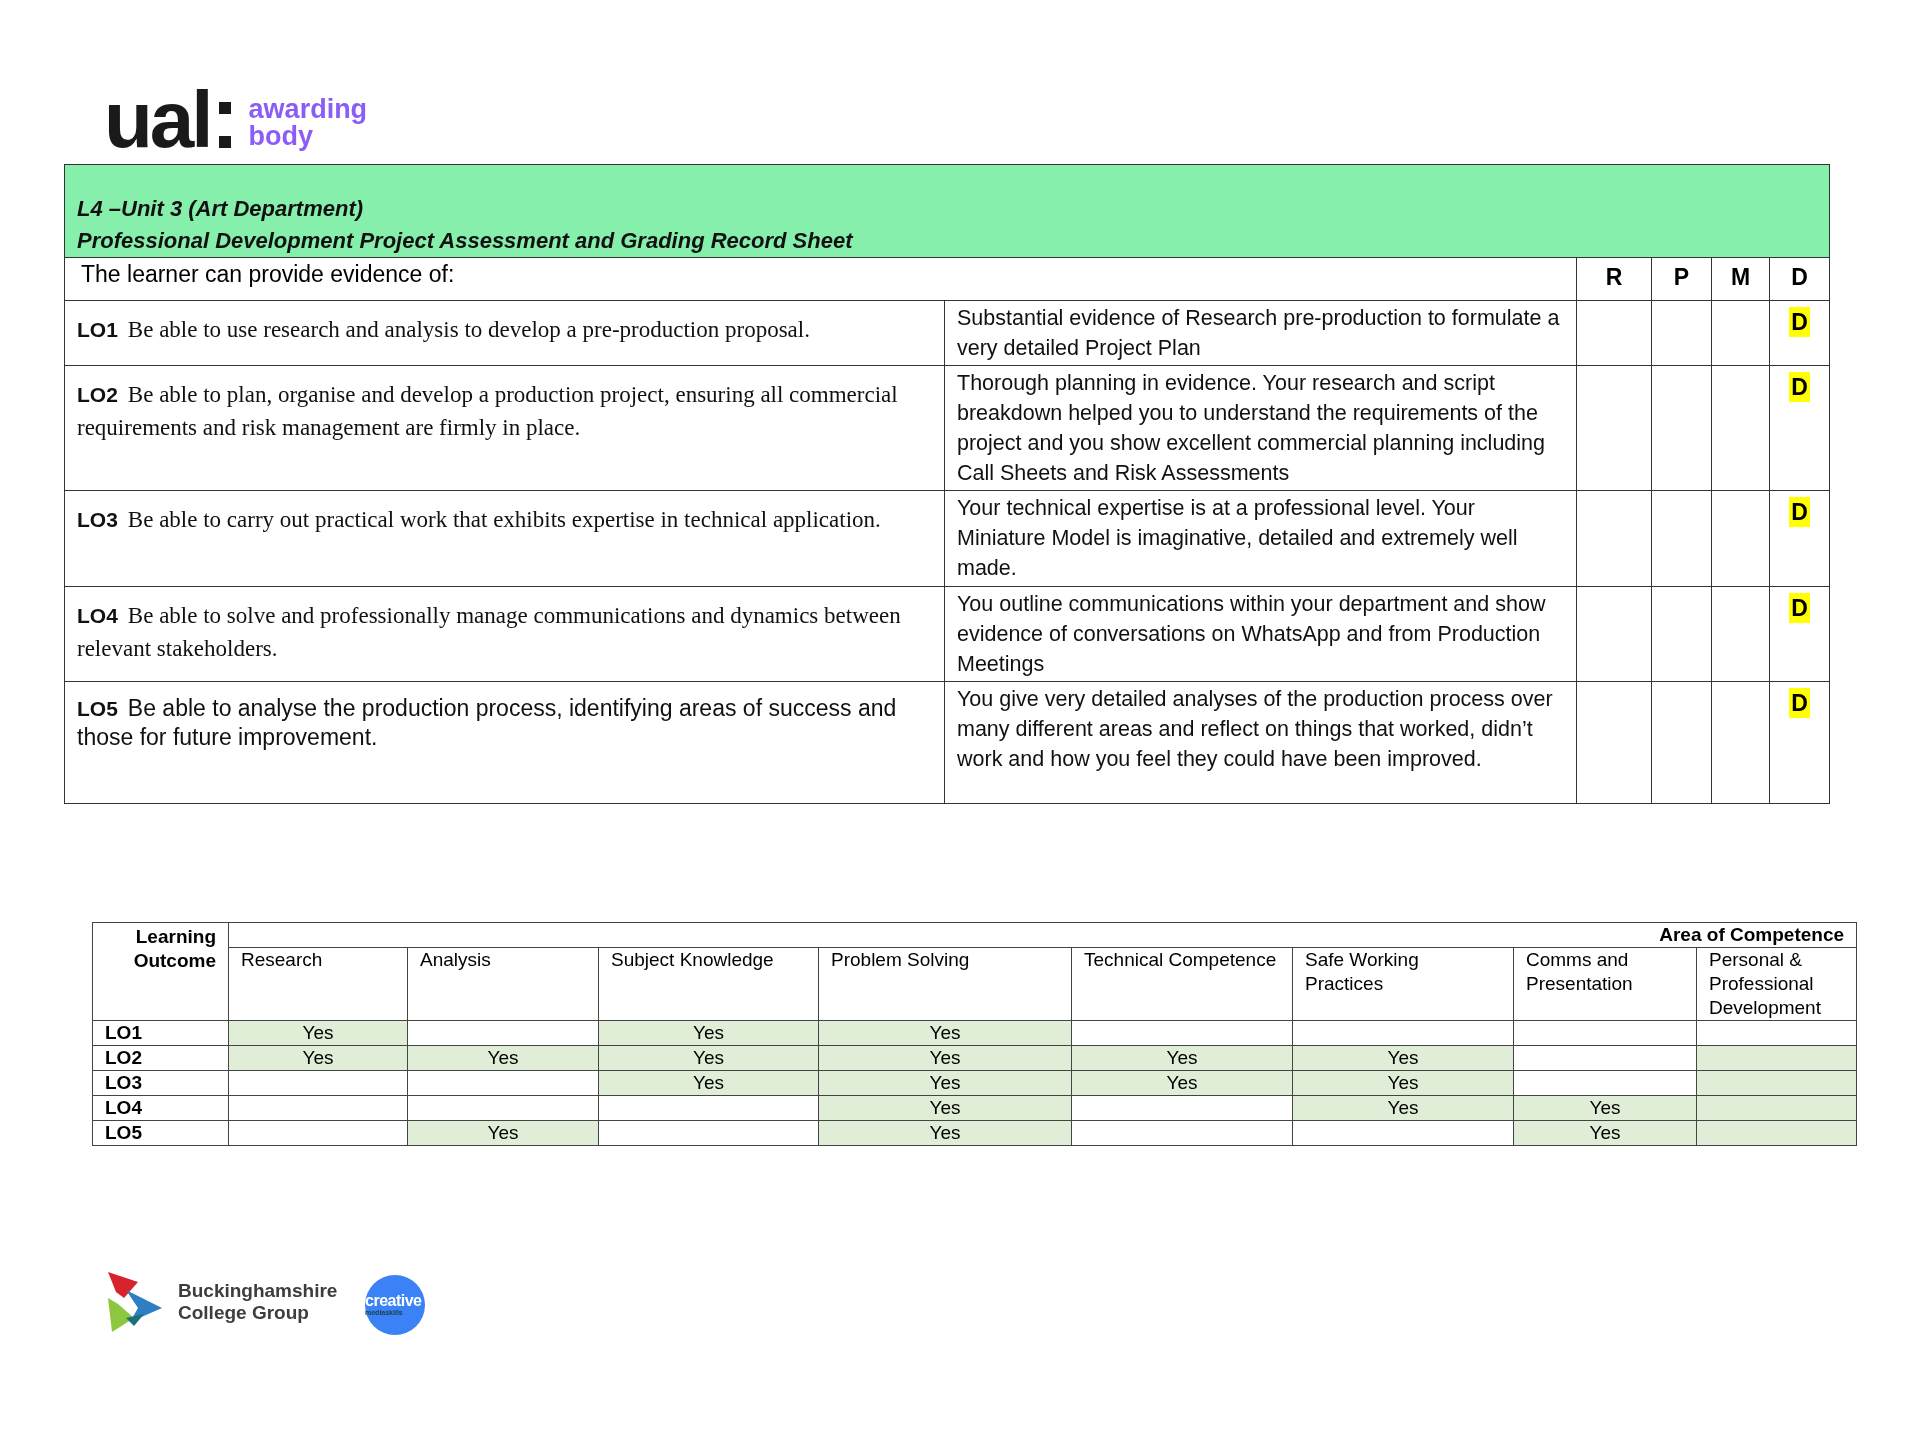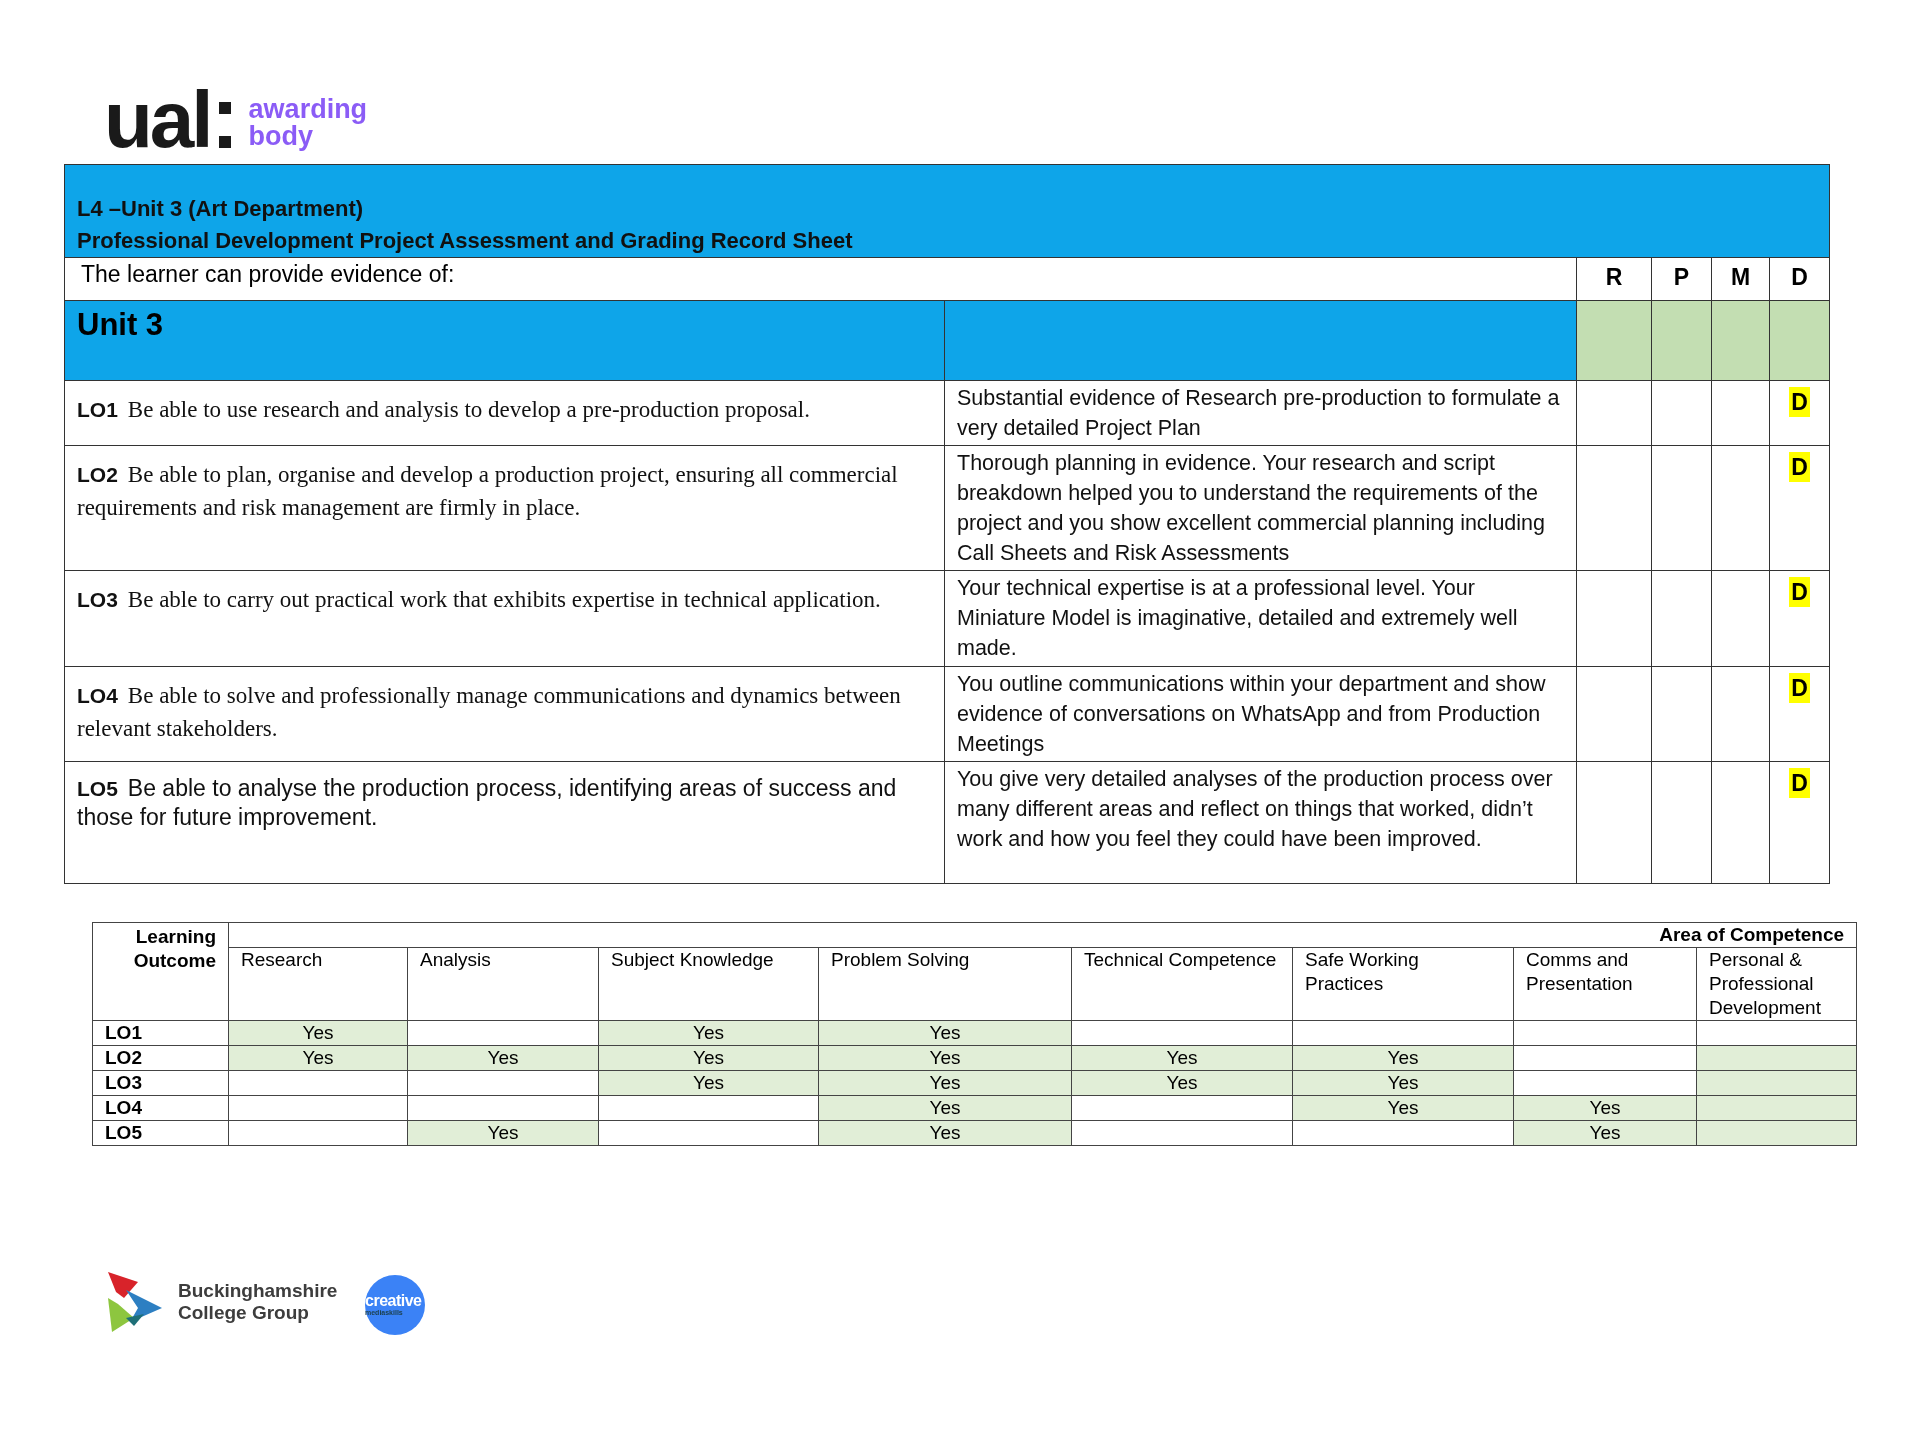--- a/index.html
+++ b/index.html
@@ -9,21 +9,21 @@
   .ual-logo { position:absolute; left:104px; top:82px; height:70px; display:flex; align-items:flex-end; }
   .ual-mark { font-family:"Liberation Sans", sans-serif; font-weight:700; font-size:80px; line-height:64px; letter-spacing:-3px; color:#1a1a1a; }
   .ual-colon { display:inline-flex; flex-direction:column; justify-content:space-between; height:46px; margin-left:8px; margin-right:18px; margin-bottom:4px; }
   .ual-colon span { width:12px; height:12px; background:#1a1a1a; display:block; }
   .ual-words { display:flex; flex-direction:column; font-weight:700; font-size:27px; line-height:27px; color:#8b5cf6; margin-bottom:2px; }
 
   
   .grid { position:absolute; border-collapse:collapse; table-layout:fixed; }
   .main { left:64px; top:164px; width:1765px; }
   .main td { border:1.5px solid #333; vertical-align:top; padding:0; }
-  .green { background:#0ea5e9; }
+  .green { background:#86efac;font-style:italic; }
   .green2 { background:#c3deb2; }
   .title-cell { padding:28px 12px 0 12px !important; height:64px; }
   .title-line { font-family:"Liberation Sans", sans-serif; font-weight:700; font-size:22px; line-height:32px; color:#111; }
   .learner-cell { font-size:23px; padding:3px 16px !important; height:36px; }
   .rpmd { text-align:center; font-weight:700; font-size:23px; padding-top:6px !important; }
   .unit-cell { height:67px; padding:6px 12px !important; font-weight:700; font-size:31px; }
   .lo-cell { padding:12px 12px !important; font-family:"Liberation Serif", serif; font-size:23px; line-height:33px; color:#111; }
   .lo-cell .lo-code { font-family:"Liberation Sans", sans-serif; font-weight:700; font-size:21px; margin-right:10px; }
   .lo-cell.sans { font-family:"Liberation Sans", sans-serif; font-size:23px; line-height:29px; }
   .fb-cell { padding:2px 12px !important; font-family:"Liberation Sans", sans-serif; font-size:21.5px; line-height:30px; color:#111; }
@@ -75,28 +75,20 @@
       <div class="title-line">L4 –Unit 3  (Art Department)</div>
       <div class="title-line">Professional Development Project Assessment and Grading Record Sheet</div>
     </td>
   </tr>
   <tr>
     <td colspan="2" class="learner-cell">The learner can provide evidence of:</td>
     <td class="rpmd">R</td>
     <td class="rpmd">P</td>
     <td class="rpmd">M</td>
     <td class="rpmd">D</td>
-  </tr>
-  <tr>
-    <td class="green unit-cell">Unit 3</td>
-    <td class="green"></td>
-    <td class="green2"></td>
-    <td class="green2"></td>
-    <td class="green2"></td>
-    <td class="green2"></td>
   </tr>
 
   <tr style="height:64px">
     <td class="lo-cell"><span class="lo-code">LO1</span><span>Be able to use research and analysis to develop a pre-production proposal.</span></td>
     <td class="fb-cell">Substantial evidence of Research pre-production to formulate a very detailed Project Plan</td>
     <td></td>
         <td></td>
         <td></td>
     <td class="grade-cell"><span class="grade-mark">D</span></td>
   </tr>

